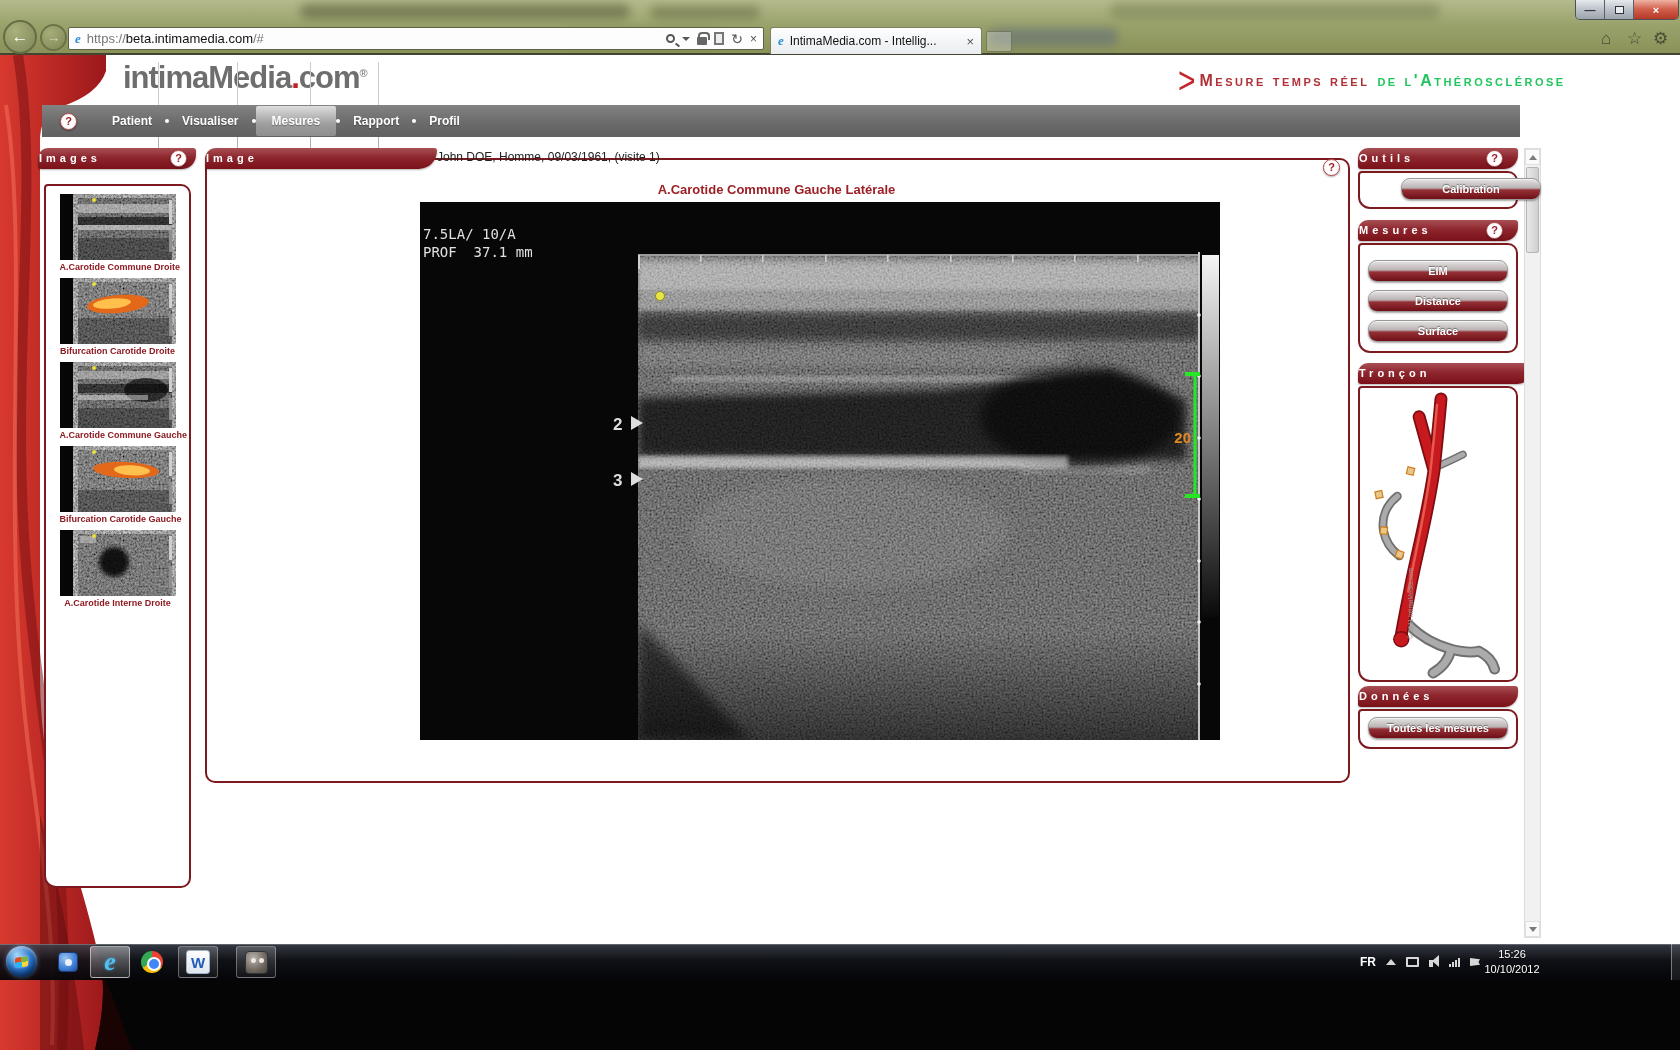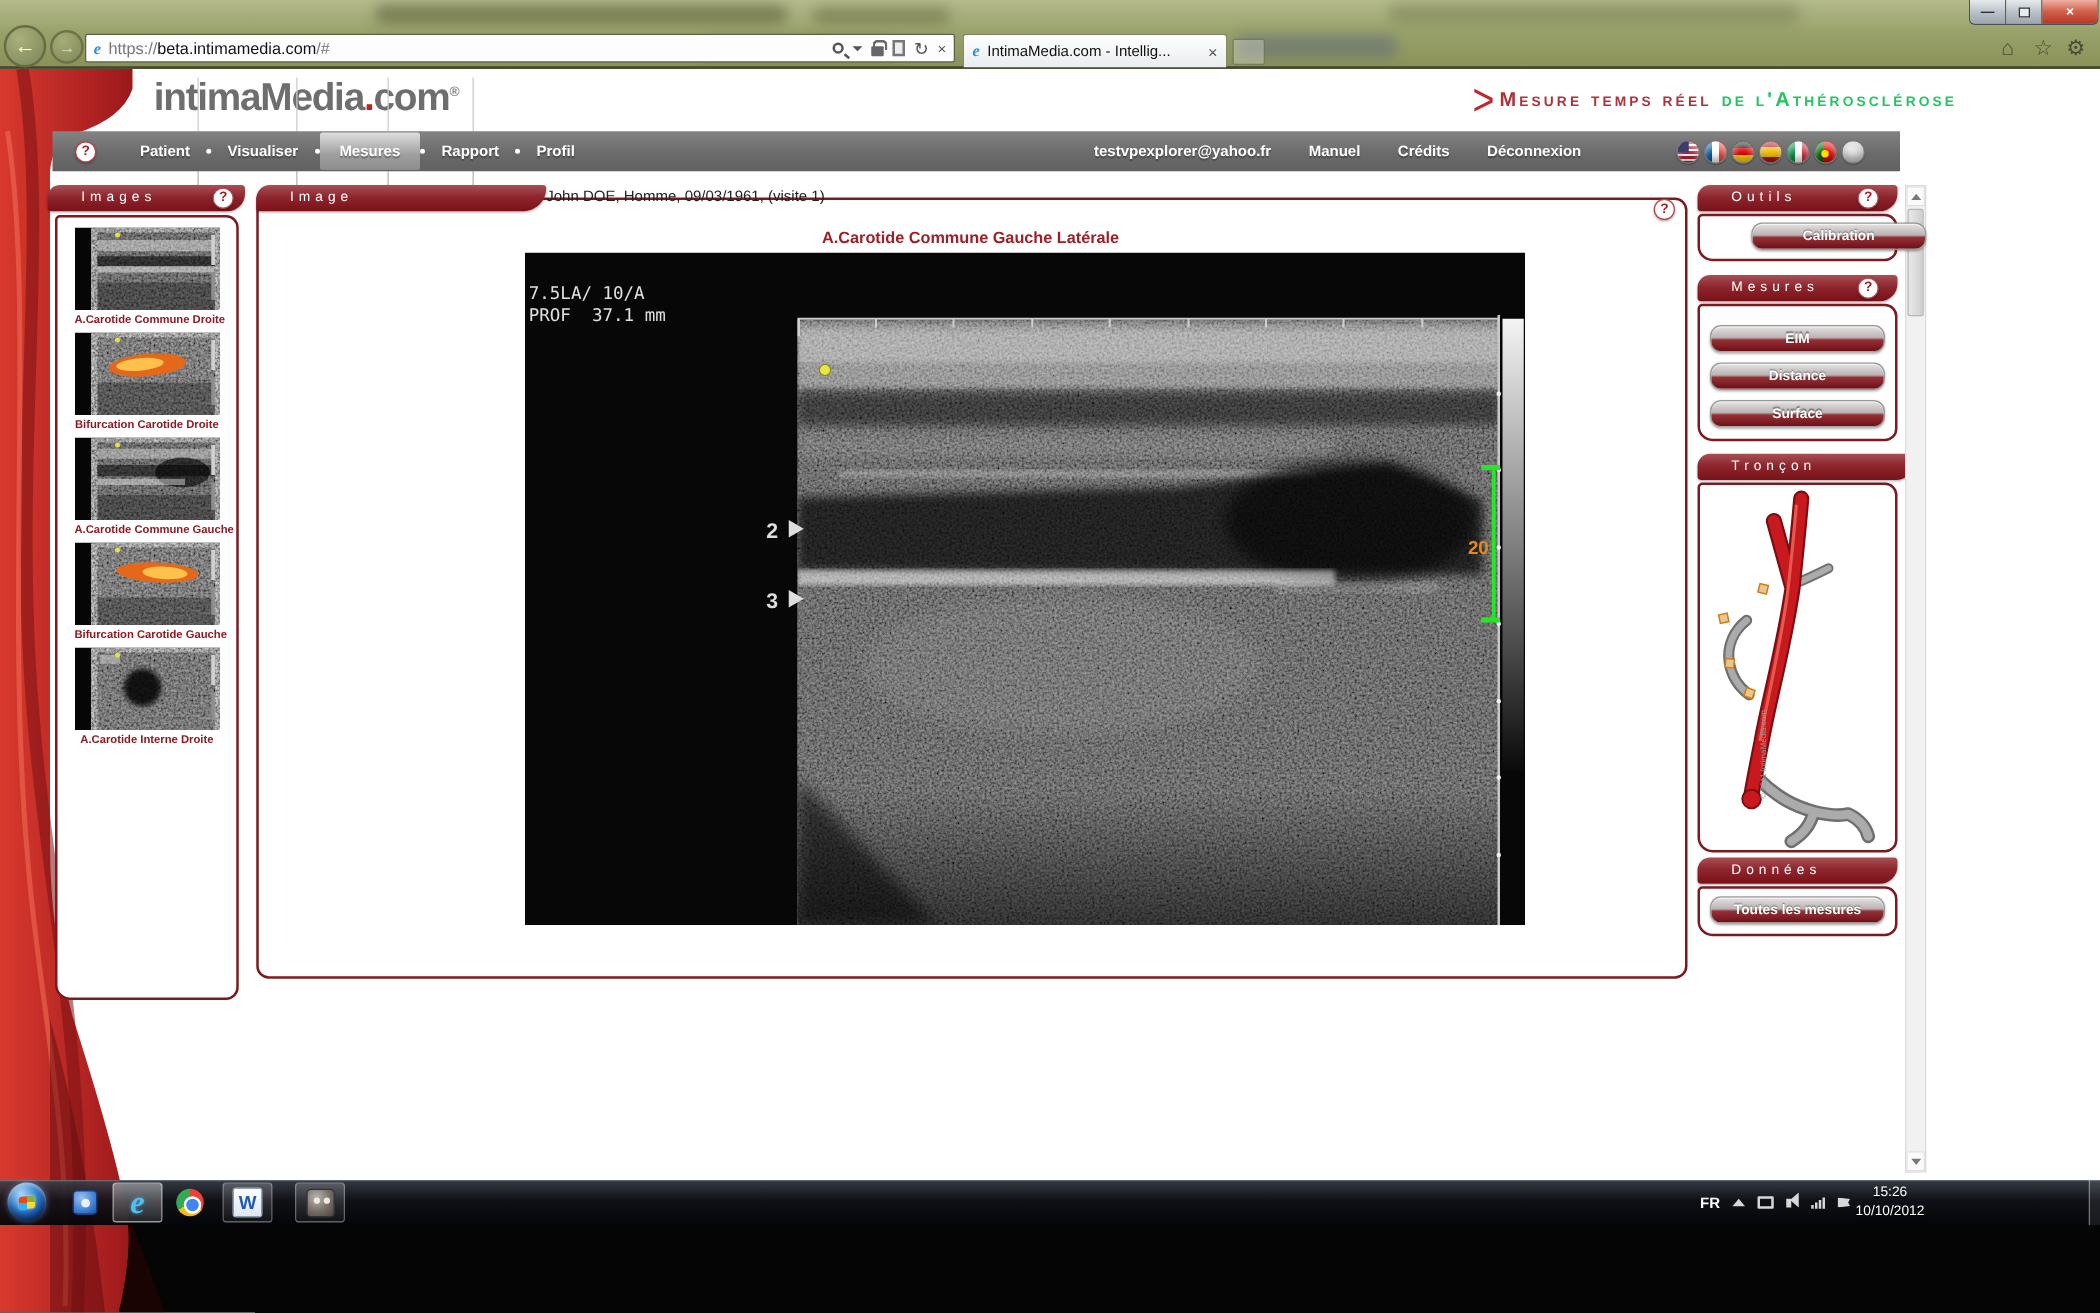--- a/index.html
+++ b/index.html
@@ -55,21 +55,21 @@
 .fl-us{background:repeating-linear-gradient(180deg,#b22234 0 2px,#fff 2px 4px)}
 .fl-us:after{content:"";position:absolute;left:0;top:0;width:9px;height:9px;background:#3c3b6e}
 .fl-fr{background:linear-gradient(90deg,#0055a4 33%,#fff 33% 66%,#ef4135 66%)}
 .fl-de{background:linear-gradient(180deg,#111 33%,#dd0000 33% 66%,#ffce00 66%)}
 .fl-es{background:linear-gradient(180deg,#aa151b 25%,#f1bf00 25% 75%,#aa151b 75%)}
 .fl-it{background:linear-gradient(90deg,#009246 33%,#fff 33% 66%,#ce2b37 66%)}
 .fl-pt{background:linear-gradient(90deg,#006600 40%,#e00000 40%)}
 .fl-pt:after{content:"";position:absolute;left:5px;top:7px;width:6px;height:6px;border-radius:50%;background:#ffdd00}
 .fl-x{background:radial-gradient(circle at 40% 35%,#ffffff,#d5d5d5);opacity:.85}
 
-.phead{position:absolute;height:21px;background:linear-gradient(#a85055,#8e262e 45%,#7a1119);border-radius:10px 3px 14px 3px;color:#fff;font-size:11px;font-weight:normal;letter-spacing:4px;line-height:21px;padding-left:27px;z-index:5;box-shadow:0 1px 2px rgba(0,0,0,.3)}
+.phead{position:absolute;height:21px;background:linear-gradient(#a85055,#8e262e 45%,#7a1119);border-radius:10px 3px 14px 3px;color:#fff;font-size:11px;font-weight:bold;letter-spacing:4px;line-height:21px;padding-left:1px;z-index:5;box-shadow:0 1px 2px rgba(0,0,0,.3)}
 .pbody{position:absolute;background:#fff;border:2px solid #7d1a20;border-radius:4px 10px 10px 12px;z-index:4}
 .qm2{position:absolute;z-index:6;width:17px;height:17px;border-radius:50%;background:#fff;border:1px solid #b5474d;color:#9c1f26;font-weight:bold;font-size:11px;text-align:center;line-height:15px;box-shadow:0 1px 2px rgba(0,0,0,.35)}
 .rbtn{position:absolute;width:140px;height:22px;border-radius:9px;background:linear-gradient(#e6e3e3,#bab3b3 45%,#953137 55%,#6e0f15);color:#fff;font-size:11px;font-weight:bold;text-align:center;line-height:21px;box-shadow:0 1px 2px rgba(0,0,0,.35),inset 0 1px 0 rgba(255,255,255,.6);text-shadow:0 -1px 1px rgba(0,0,0,.45);border:1px solid #999;z-index:6}
 .thumb-item{width:116px;margin:0 auto 6px auto}
 .thumb-item svg{display:block;width:116px;height:66px}
 .cap{font-size:9px;font-weight:bold;color:#8e1b22;text-align:center;margin:2px 0 6px 0;white-space:nowrap}
 .patient{position:absolute;left:437px;top:150px;font-size:12px;color:#222;z-index:6;white-space:nowrap}
 .ustitle{position:absolute;left:205px;top:182px;width:1143px;text-align:center;color:#9c2026;font-weight:bold;font-size:13px;z-index:6}
 .us{position:absolute;left:420px;top:202px;width:800px;height:538px;z-index:6}
 
@@ -222,40 +222,25 @@
     <span class="nitem">Patient</span>
     <span class="ndot"></span>
     <span class="nitem">Visualiser</span>
     <span class="ndot"></span>
     <span class="nitem on">Mesures</span>
     <span class="ndot"></span>
     <span class="nitem">Rapport</span>
     <span class="ndot"></span>
     <span class="nitem">Profil</span>
   </span>
-  <span class="nav-right">
-    <span>testvpexplorer@yahoo.fr</span>
-    <span>Manuel</span>
-    <span>Crédits</span>
-    <span>Déconnexion</span>
-    <span class="flags">
-      <span class="fl fl-us"></span>
-      <span class="fl fl-fr"></span>
-      <span class="fl fl-de"></span>
-      <span class="fl fl-es"></span>
-      <span class="fl fl-it"></span>
-      <span class="fl fl-pt"></span>
-      <span class="fl fl-x"></span>
-    </span>
-  </span>
 </div>
 
 <div class="phead" style="left:38px;top:148px;width:158px">Images</div>
 <span class="qm2" style="left:170px;top:150px">?</span>
-<div class="pbody" style="left:44px;top:172px;width:147px;height:628px;padding-top:8px">
+<div class="pbody" style="left:44px;top:184px;width:147px;height:704px;padding-top:8px">
 
   <div class="thumb-item">
     <svg viewBox="0 0 116 66">
         <rect width="116" height="66" fill="#060606"></rect>
         <rect x="18" y="4" width="94" height="62" fill="#8a8a8a" filter="url(#sp)" opacity=".88"></rect>
         <rect x="18" y="4" width="94" height="62" fill="#000" opacity=".3"></rect>
         <rect x="18" y="10" width="94" height="9" fill="#fff" opacity=".4"></rect>
         <rect x="18" y="23" width="94" height="8" fill="#000" opacity=".55"></rect>
         <rect x="18" y="31" width="94" height="5" fill="#fff" opacity=".45"></rect>
         <rect x="18" y="44" width="94" height="22" fill="#000" opacity=".3"></rect>

